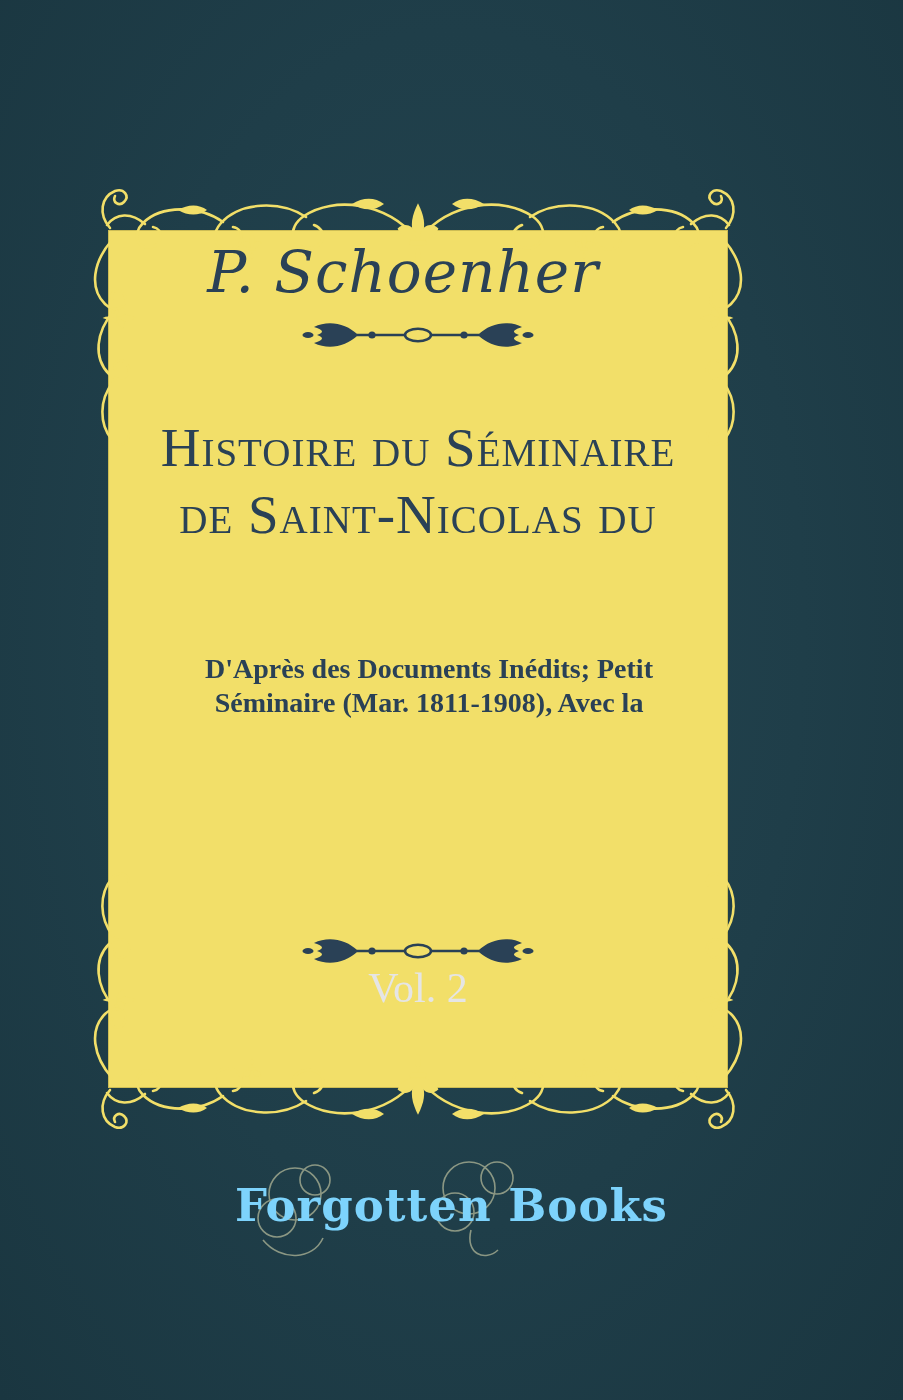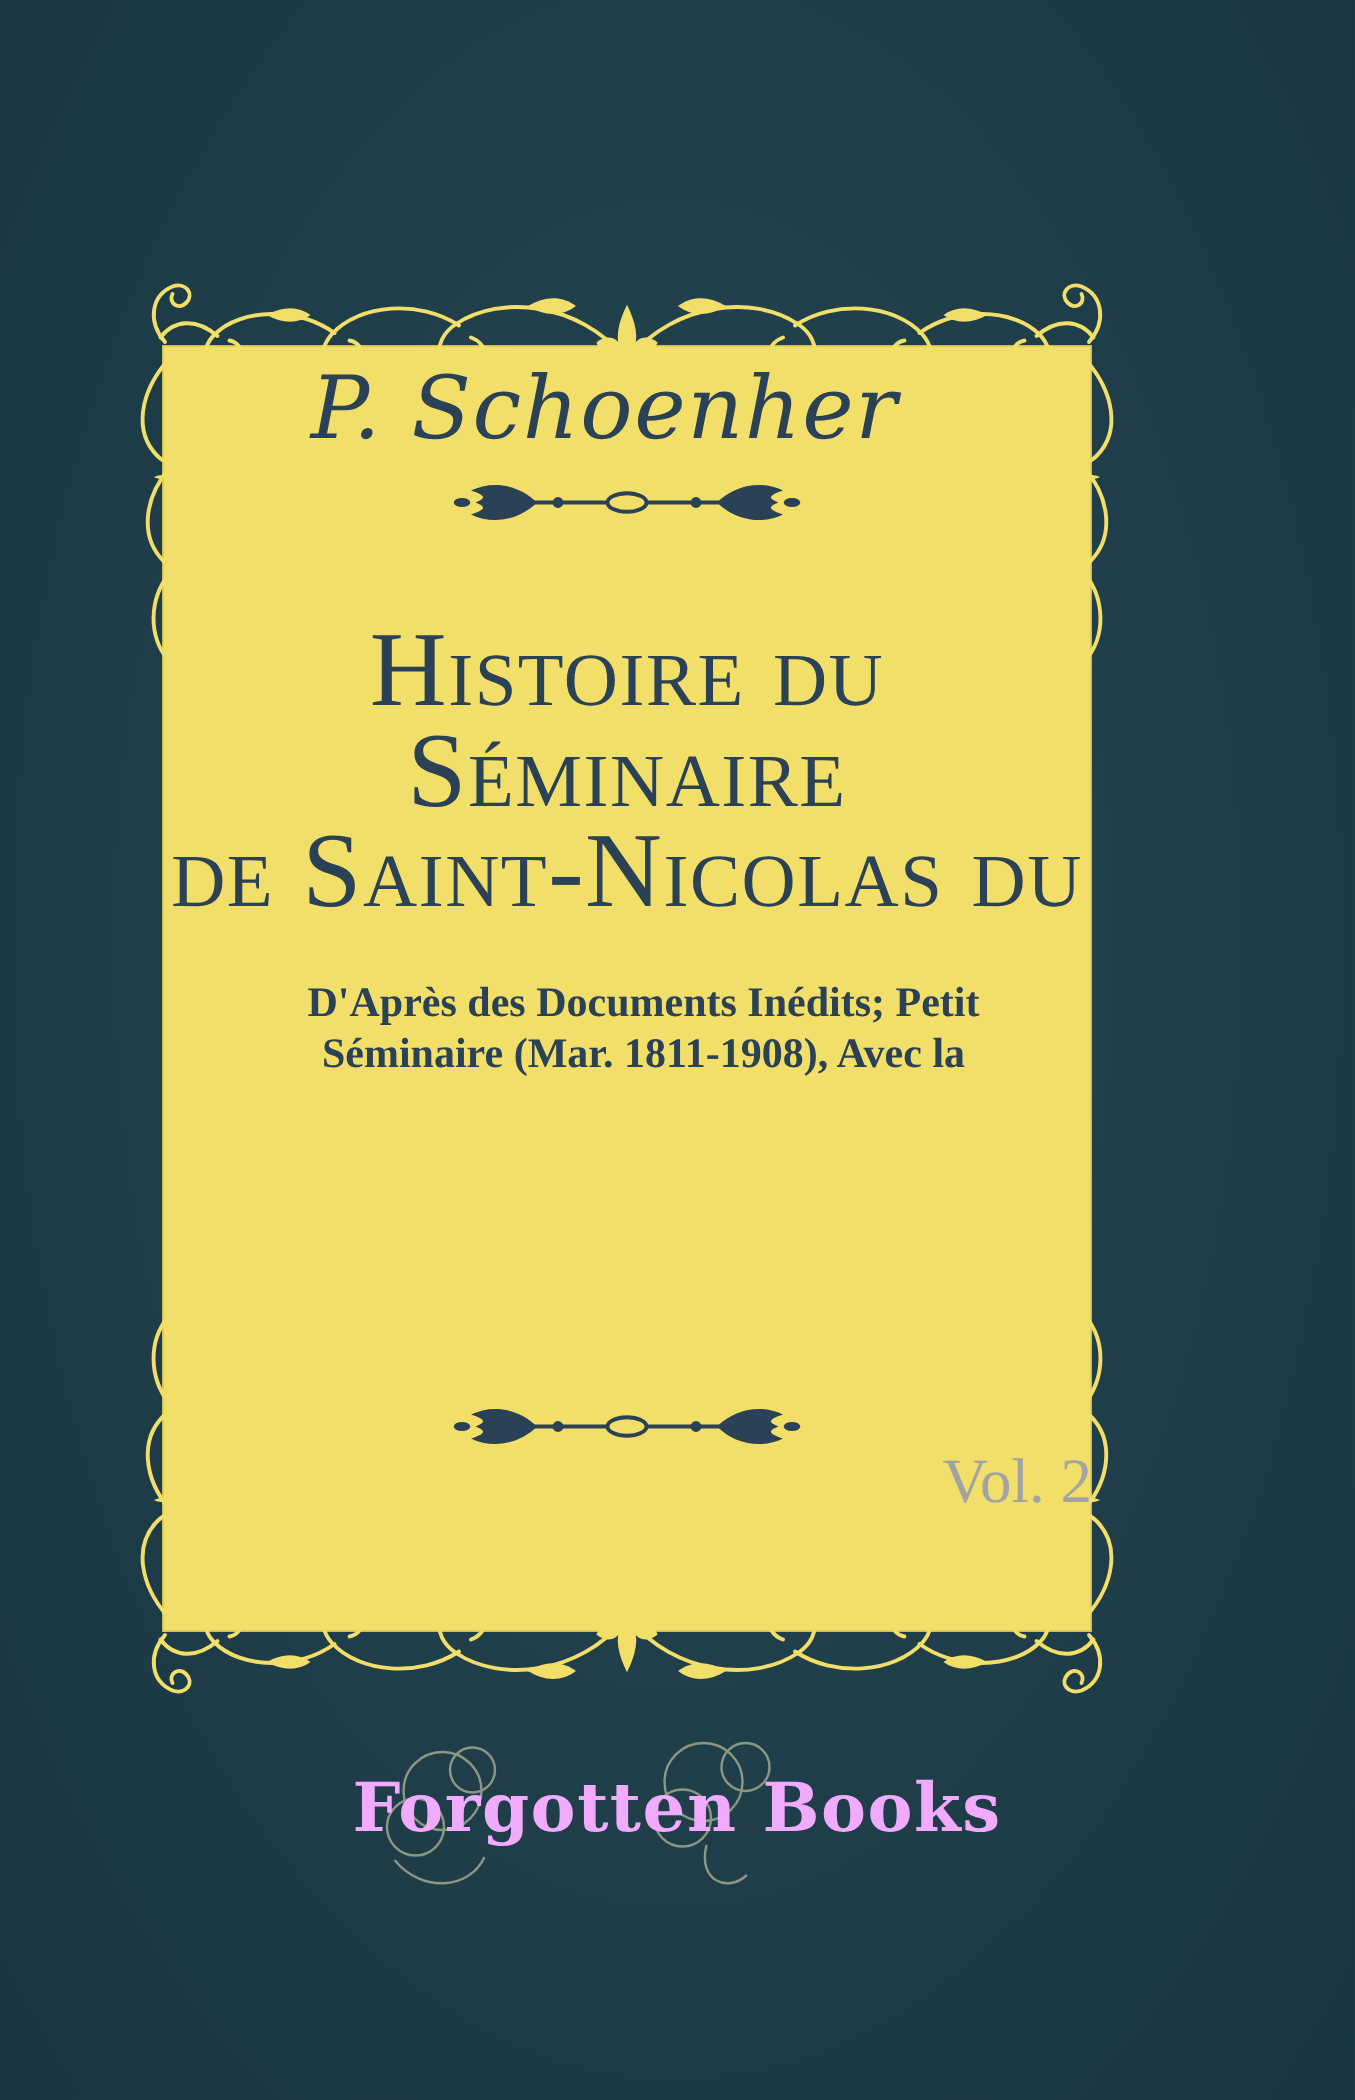--- a/index.html
+++ b/index.html
@@ -29,42 +29,42 @@
     position:absolute; left:93px; top:238px; width:620px; text-align:center;
     font-family:"DejaVu Serif", serif; font-style:italic;
     font-size:58px; color:#2a4156; letter-spacing:1px;
   }
   .divider { position:absolute; width:240px; height:30px; }
   .divider1 { left:298px; top:320px; }
   .divider2 { left:298px; top:936px; }
 
   .title {
     position:absolute; left:108px; top:414px; width:620px; text-align:center;
-    font-variant:small-caps; font-size:71px; line-height:67px;
+    font-variant:small-caps; font-size:55px; line-height:67px;
     color:#2a4156; letter-spacing:1px;
   }
   .subtitle {
     position:absolute; left:129px; top:652px; width:600px; text-align:center;
     font-weight:bold; font-size:28px; line-height:34px; color:#2a4156;
   }
   .vol {
-    position:absolute; left:108px; top:964px; width:620px; text-align:right;
-    font-size:42px; color:#a3a3a3;
+    position:absolute; left:108px; top:964px; width:620px; text-align:center;
+    font-size:42px; color:#e5e5e5;
   }
   .logo-wrap {
     position:absolute; left:0; top:1138px; width:903px;
     display:flex; justify-content:center;
   }
   .logo-inner { position:relative; width:470px; height:134px; }
   .logo-flourish { position:absolute; inset:0; }
   .logo-text {
     position:absolute; left:0; top:50%; transform:translateY(-50%);
     width:100%; text-align:center;
     font-family:"DejaVu Serif", serif; font-weight:bold;
-    font-size:45px; color:#f0abfc; letter-spacing:1px;
+    font-size:45px; color:#7dd3fc; letter-spacing:1px;
   }
 </style>
 </head>
 <body>
 
 <div class="bg"></div>
 
 <div class="panel"></div>
 
 <svg class="frame" viewBox="0 0 903 1400" aria-hidden="true">

